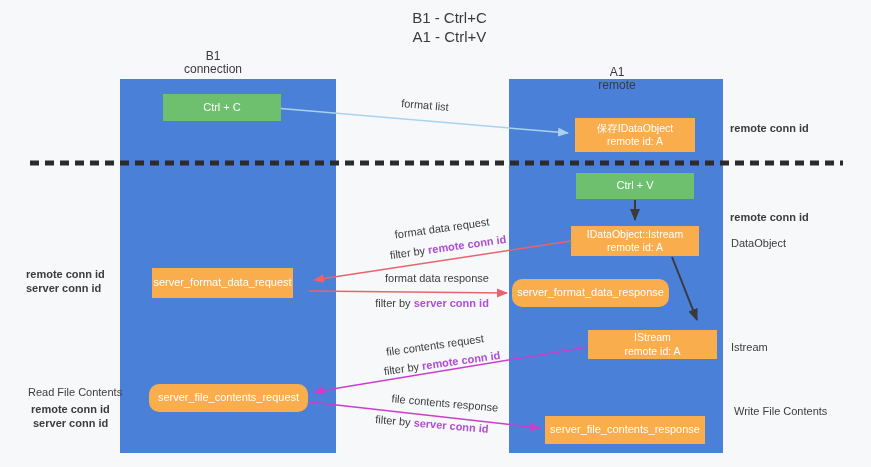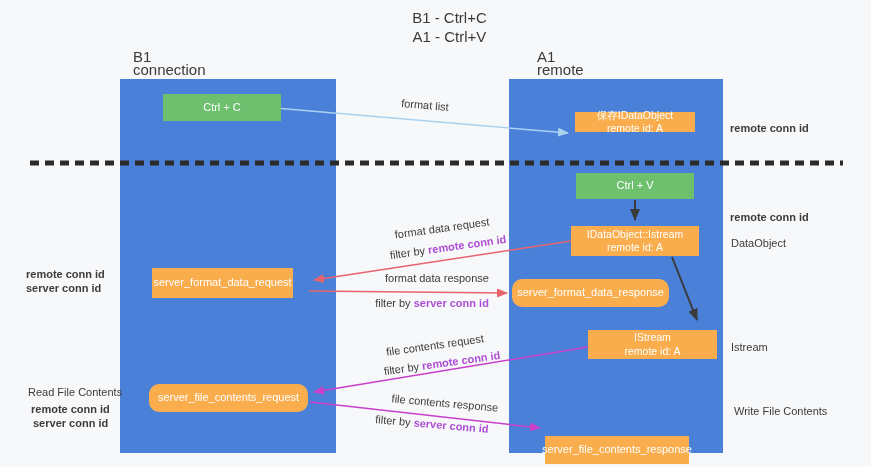--- a/index.html
+++ b/index.html
@@ -12,23 +12,23 @@
   #arrow-layer{position:absolute;left:0;top:0;z-index:2;}
 
   .box{position:absolute;z-index:3;display:flex;flex-direction:column;align-items:center;justify-content:center;
        color:#ffffff;text-align:center;line-height:1.25;}
   .green{background:#6ec06f;font-size:11px;}
   .orange{background:#f9ad4d;font-size:10.5px;}
   .box .l2{display:block;}
 
   .title{position:absolute;left:14px;top:8px;width:871px;text-align:center;z-index:4;
          font-size:15px;color:#3a3a3a;line-height:19px;}
-  .lane-header{position:absolute;z-index:4;font-size:15px;color:#3a3a3a;line-height:13px;top:50px;}
+  .lane-header{position:absolute;z-index:4;text-align:center;font-size:12px;color:#3a3a3a;line-height:13px;top:50px;}
   #hdr-left{left:133px;width:160px;}
-  #hdr-right{left:537px;width:160px;}
+  #hdr-right{left:537px;width:160px;margin-top:16px;}
 
   .albl{position:absolute;z-index:4;white-space:nowrap;font-size:11px;color:#3c3c3c;
         transform:translate(-50%,-50%);}
   .rot-n8{transform:translate(-50%,-50%) rotate(-8deg);}
   .rot-p5{transform:translate(-50%,-50%) rotate(5deg);}
   .purple{color:#ae4ed4;font-weight:bold;}
   .greentx{color:#57b957;font-weight:bold;}
 
   .side{position:absolute;z-index:4;white-space:nowrap;font-size:11px;color:#3c3c3c;}
   .side.purple{font-size:11px;}
@@ -77,21 +77,21 @@
     <line x1="571" y1="241" x2="314" y2="280" stroke="#e8646d" stroke-width="1.5" marker-end="url(#m-red)"></line>
     <line x1="309" y1="291" x2="507" y2="293" stroke="#e8646d" stroke-width="1.5" marker-end="url(#m-red)"></line>
     <line x1="588" y1="347" x2="314" y2="392" stroke="#c93fc9" stroke-width="1.5" marker-end="url(#m-mag)"></line>
     <line x1="310" y1="402" x2="540" y2="428" stroke="#c93fc9" stroke-width="1.5" marker-end="url(#m-mag)"></line>
   </svg>
 
   <div class="box green" style="left:163px;top:94px;width:118px;height:27px;">
     <span>Ctrl + C</span>
   </div>
 
-  <div class="box orange" style="left:575px;top:112px;width:120px;height:20px;">
+  <div class="box orange" style="left:575px;top:118px;width:120px;height:34px;">
     <span class="l2">保存IDataObject</span>
     <span class="l2">remote id: A</span>
   </div>
 
   <div class="box green" style="left:576px;top:173px;width:118px;height:26px;">
     <span>Ctrl + V</span>
   </div>
 
   <div class="box orange" style="left:571px;top:226px;width:128px;height:30px;">
     <span class="l2">IDataObject::Istream</span>
@@ -108,21 +108,21 @@
 
   <div class="box orange" style="left:588px;top:330px;width:129px;height:29px;">
     <span class="l2">IStream</span>
     <span class="l2">remote id: A</span>
   </div>
 
   <div class="box orange" style="left:149px;top:384px;width:159px;height:28px;font-size:11px;border-radius:10px;">
     <span>server_file_contents_request</span>
   </div>
 
-  <div class="box orange" style="left:545px;top:416px;width:144px;height:28px;font-size:11px;margin-top:20px;">
+  <div class="box orange" style="left:545px;top:416px;width:160px;height:28px;font-size:11px;">
     <span>server_file_contents_response</span>
   </div>
 
   <div class="albl rot-p5" style="left:425px;top:105px;">
     <span>format list</span>
   </div>
 
   <div class="albl rot-n8" style="left:442px;top:228px;">
     <span>format data request</span>
   </div>

